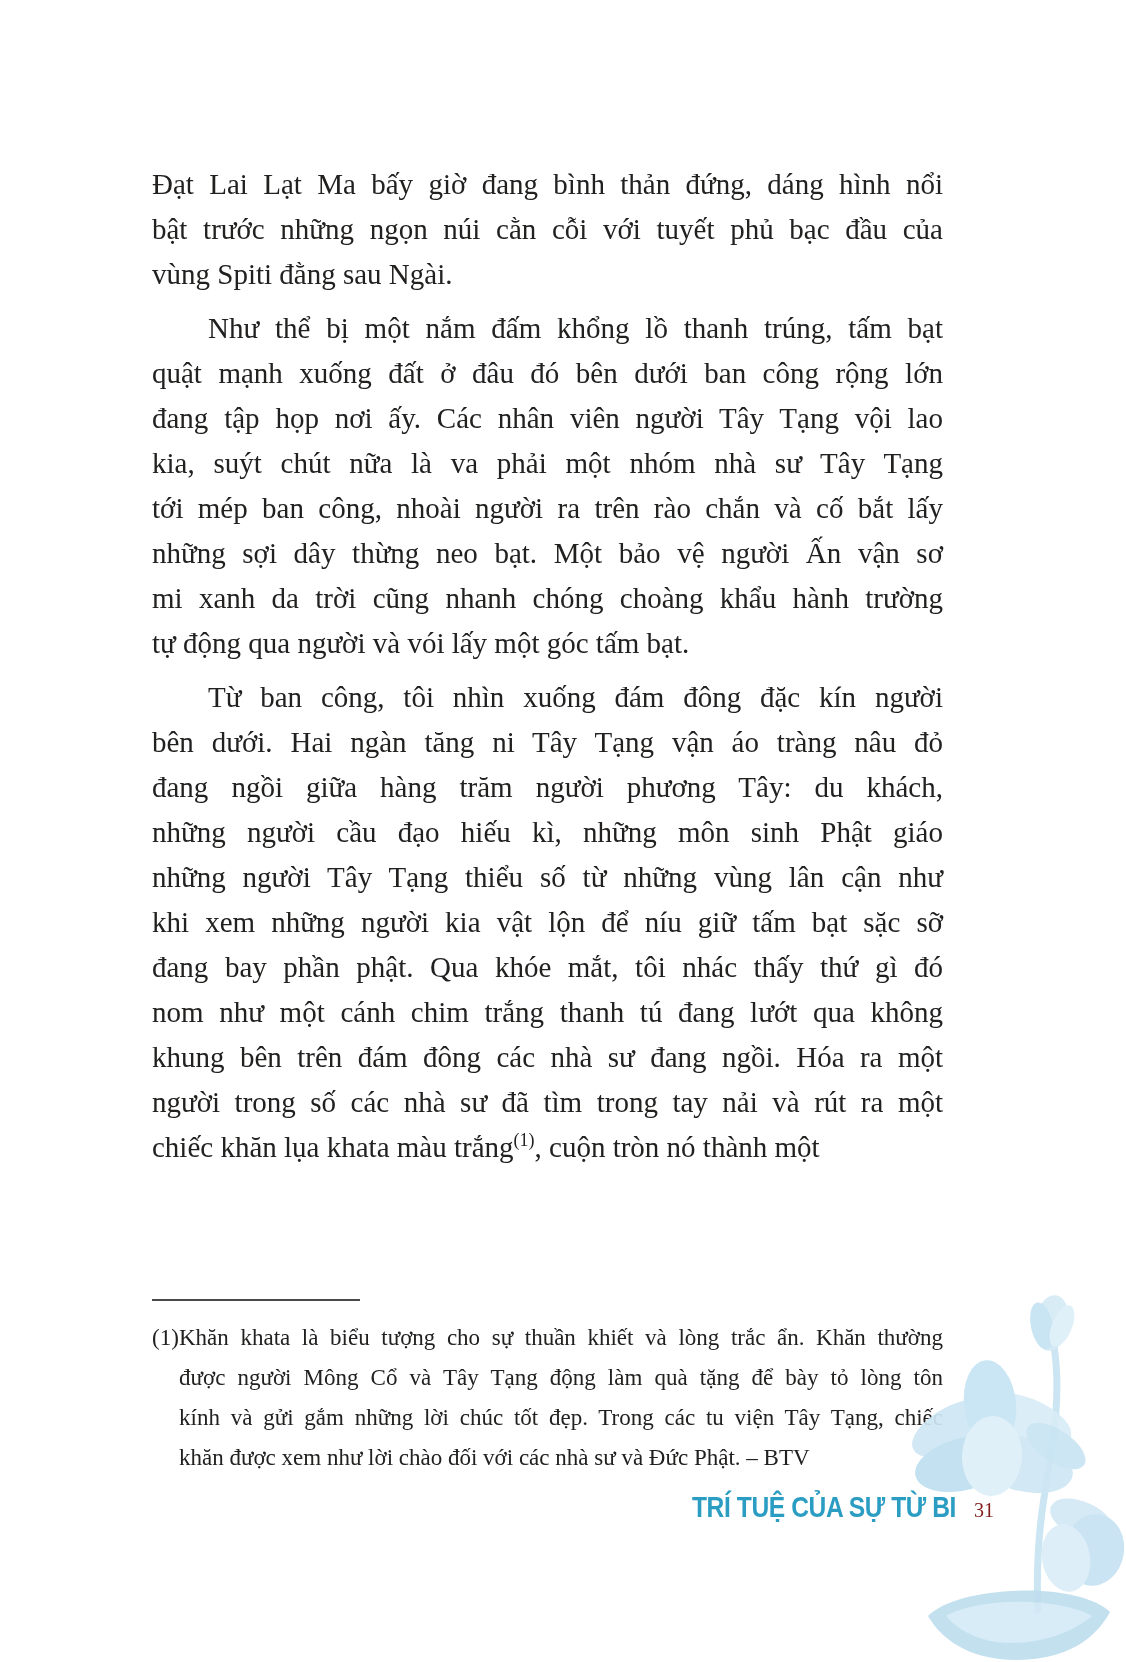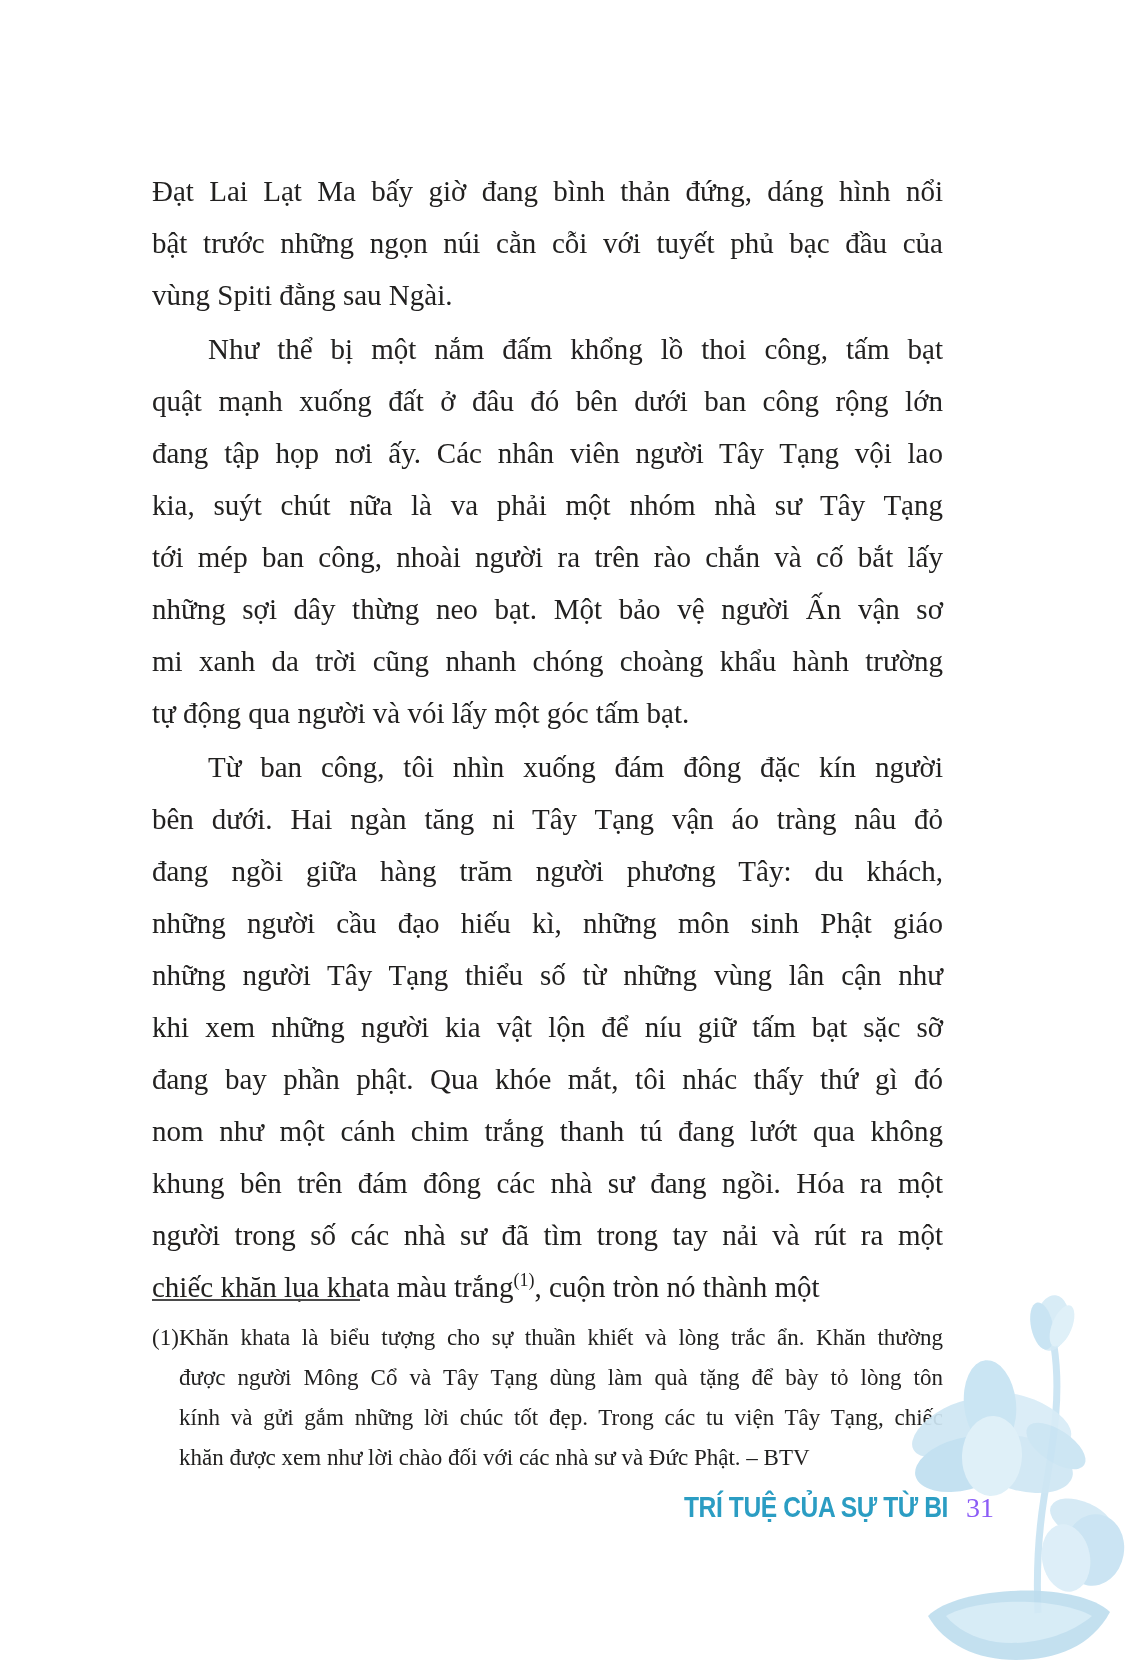--- a/index.html
+++ b/index.html
@@ -18,21 +18,20 @@
     left: 152px;
     top: 162px;
     width: 791px;
     font-size: 29px;
     line-height: 45px;
   }
   .para + .para { margin-top: 9px; }
   .line {
     text-align: justify;
     text-align-last: justify;
-    margin-top: 7px;
   }
   .line.last { text-align-last: left; }
   .line.indent { text-indent: 56px; }
   .line .italic { }
   .line .sup {
     font-size: 0.62em;
     vertical-align: super;
     line-height: 0;
   }
   
@@ -77,22 +76,22 @@
     font-family: "Liberation Sans", sans-serif;
     font-weight: bold;
     font-size: 30px;
     letter-spacing: -0.5px;
     transform: scaleX(0.82);
     transform-origin: right center;
     white-space: nowrap;
   }
   .page-number {
     font-family: "Liberation Serif", "DejaVu Serif", serif;
-    font-size: 28px;
-    color: #8b5cf6;
+    font-size: 20px;
+    color: #7f1d1d;
   }
   
   .watermark {
     position: absolute;
     left: 906px;
     top: 1268px;
     width: 220px;
     height: 394px;
     pointer-events: none;
   }
@@ -102,21 +101,21 @@
 
 <div class="page">
 
   <div class="body-text">
       <div class="para">
         <div class="line">Đạt Lai Lạt Ma bấy giờ đang bình thản đứng, dáng hình nổi</div>
         <div class="line">bật trước những ngọn núi cằn cỗi với tuyết phủ bạc đầu của</div>
         <div class="line last">vùng Spiti đằng sau Ngài.</div>
       </div>
       <div class="para">
-        <div class="line indent">Như thể bị một nắm đấm khổng lồ thoi công, tấm bạt</div>
+        <div class="line indent">Như thể bị một nắm đấm khổng lồ thanh trúng, tấm bạt</div>
         <div class="line">quật mạnh xuống đất ở đâu đó bên dưới ban công rộng lớn</div>
         <div class="line">đang tập họp nơi ấy. Các nhân viên người Tây Tạng vội lao</div>
         <div class="line">kia, suýt chút nữa là va phải một nhóm nhà sư Tây Tạng</div>
         <div class="line">tới mép ban công, nhoài người ra trên rào chắn và cố bắt lấy</div>
         <div class="line">những sợi dây thừng neo bạt. Một bảo vệ người Ấn vận sơ</div>
         <div class="line">mi xanh da trời cũng nhanh chóng choàng khẩu hành trường</div>
         <div class="line last">tự động qua người và vói lấy một góc tấm bạt.</div>
       </div>
       <div class="para">
         <div class="line indent">Từ ban công, tôi nhìn xuống đám đông đặc kín người</div>
@@ -132,21 +131,21 @@
         <div class="line last"><span>chiếc khăn lụa </span><span class="italic">khata</span><span> màu trắng</span><span class="sup">(1)</span><span>, cuộn tròn nó thành một</span></div>
       </div>
     </div>
 
   <div class="fn-rule"></div>
 
   <div class="footnote">
     <span class="fn-marker">(1)</span>
     <div>
         <div class="fn-line">Khăn khata là biểu tượng cho sự thuần khiết và lòng trắc ẩn. Khăn thường</div>
-        <div class="fn-line">được người Mông Cổ và Tây Tạng dùng làm quà tặng để bày tỏ lòng tôn</div>
+        <div class="fn-line">được người Mông Cổ và Tây Tạng động làm quà tặng để bày tỏ lòng tôn</div>
         <div class="fn-line">kính và gửi gắm những lời chúc tốt đẹp. Trong các tu viện Tây Tạng, chiếc</div>
         <div class="fn-line last">khăn được xem như lời chào đối với các nhà sư và Đức Phật. – BTV</div>
       </div>
   </div>
 
   <div class="footer">
     <span class="running-title" style="color:#2b9dc3">TRÍ TUỆ CỦA SỰ TỪ BI</span>
     <span class="page-number">31</span>
   </div>
 

